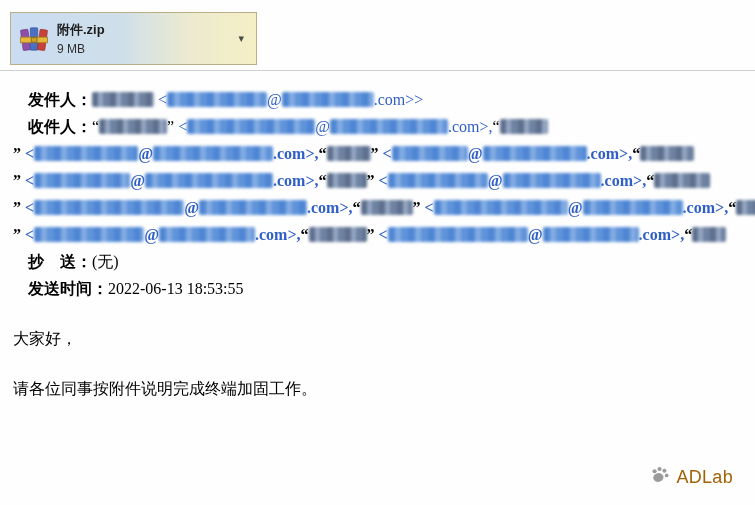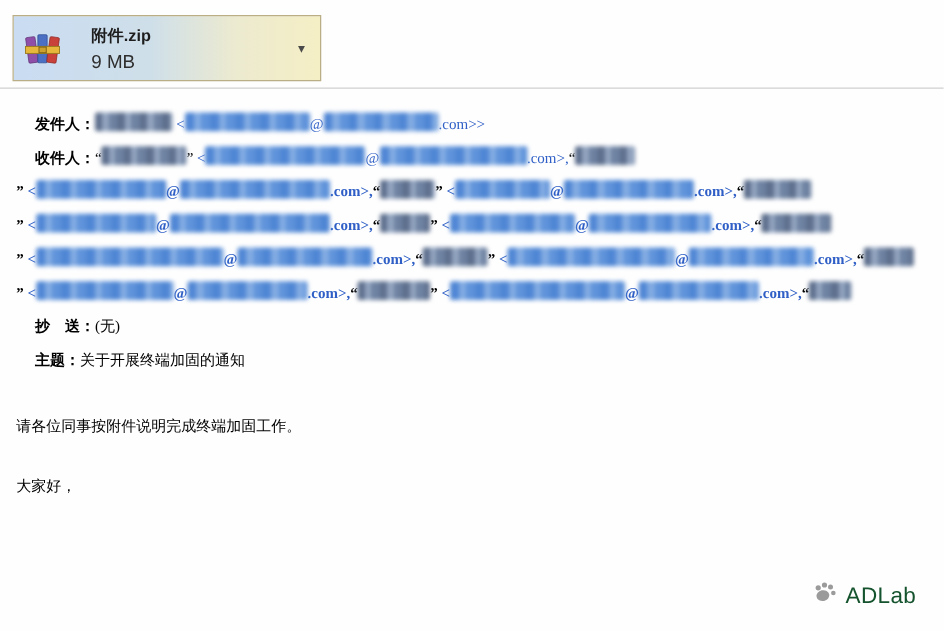--- a/index.html
+++ b/index.html
@@ -12,35 +12,35 @@
     overflow: hidden;
   }
 
   
   .attachment-bar {
     position: absolute; left: 10px; top: 12px;
     width: 247px; height: 53px;
     border: 1px solid #b9ae86;
     background: linear-gradient(90deg, #c9dcf2 0%, #cfdfe9 45%, #ecead0 72%, #f5efc5 100%);
     display: flex; align-items: center;
-    padding: 0 6px 0 8px; gap: 24px;
+    padding: 0 6px 0 8px; gap: 8px;
   }
   .rar-icon svg { display: block; }
   .att-text { display: flex; flex-direction: column; justify-content: center; }
   .att-name { font-size: 13px; font-weight: bold; color: #1d1d1d; }
-  .att-size { font-size: 15px; color: #2e2e2e; margin-top: 3px; }
+  .att-size { font-size: 12px; color: #2e2e2e; margin-top: 3px; }
   .att-caret { margin-left: auto; color: #4a4a4a; font-size: 11px; padding: 0 6px; cursor: pointer; }
 
   .divider { position: absolute; left: 0; top: 70px; width: 755px; height: 1px; background: #cfcfcf; }
 
   
   .email {
     position: absolute; left: 0; top: 86px; width: 755px;
     font-family: "Liberation Serif", "DejaVu Serif", serif;
-    font-size: 12px; color: #000;
+    font-size: 16px; color: #000;
   }
   .hdr-row { line-height: 27px; white-space: nowrap; }
   .labeled { padding-left: 28px; }
   .cont { padding-left: 13px; font-weight: bold; }
   .hdr-label { font-weight: bold; }
   .hdr-value { font-weight: normal; }
   .seg-link { color: #2f5fc6; }
   .seg-txt { color: #000; }
   .seg-blur {
     display: inline-block; height: 15px; border-radius: 2px;
@@ -52,21 +52,21 @@
   .meta-rows { }
 
   .body-para { padding-left: 13px; line-height: 22px; white-space: nowrap; }
   .para-1 { margin-top: 26px; }
   .para-2 { margin-top: 28px; }
 
   
   .footer {
     position: absolute; right: 22px; bottom: 16px;
     display: flex; align-items: center; gap: 6px;
-    color: #14532d;
+    color: #a16207;
   }
   .brand { font-size: 18px; font-weight: 500; letter-spacing: 0.3px; }
 </style>
 </head>
 <body>
 
 <div class="page">
 
   <div class="attachment-bar">
     <span class="rar-icon">
@@ -95,26 +95,26 @@
         <div class="hdr-row cont"><span class="seg-txt">” </span><span class="seg-link">&lt;</span><span class="seg-blur seg-mail" style="width: 96px;"></span><span class="seg-link">@</span><span class="seg-blur seg-mail" style="width: 128px;"></span><span class="seg-link">.com&gt;</span><span class="seg-link">,</span><span class="seg-txt">“</span><span class="seg-blur seg-name" style="width: 40px;"></span><span class="seg-txt">” </span><span class="seg-link">&lt;</span><span class="seg-blur seg-mail" style="width: 100px;"></span><span class="seg-link">@</span><span class="seg-blur seg-mail" style="width: 98px;"></span><span class="seg-link">.com&gt;</span><span class="seg-link">,</span><span class="seg-txt">“</span><span class="seg-blur seg-name" style="width: 56px;"></span></div>
         <div class="hdr-row cont"><span class="seg-txt">” </span><span class="seg-link">&lt;</span><span class="seg-blur seg-mail" style="width: 150px;"></span><span class="seg-link">@</span><span class="seg-blur seg-mail" style="width: 108px;"></span><span class="seg-link">.com&gt;</span><span class="seg-link">,</span><span class="seg-txt">“</span><span class="seg-blur seg-name" style="width: 52px;"></span><span class="seg-txt">” </span><span class="seg-link">&lt;</span><span class="seg-blur seg-mail" style="width: 134px;"></span><span class="seg-link">@</span><span class="seg-blur seg-mail" style="width: 100px;"></span><span class="seg-link">.com&gt;</span><span class="seg-link">,</span><span class="seg-txt">“</span><span class="seg-blur seg-name" style="width: 40px;"></span></div>
         <div class="hdr-row cont"><span class="seg-txt">” </span><span class="seg-link">&lt;</span><span class="seg-blur seg-mail" style="width: 110px;"></span><span class="seg-link">@</span><span class="seg-blur seg-mail" style="width: 96px;"></span><span class="seg-link">.com&gt;</span><span class="seg-link">,</span><span class="seg-txt">“</span><span class="seg-blur seg-name" style="width: 58px;"></span><span class="seg-txt">” </span><span class="seg-link">&lt;</span><span class="seg-blur seg-mail" style="width: 140px;"></span><span class="seg-link">@</span><span class="seg-blur seg-mail" style="width: 96px;"></span><span class="seg-link">.com&gt;</span><span class="seg-link">,</span><span class="seg-txt">“</span><span class="seg-blur seg-name" style="width: 34px;"></span></div>
       </div>
 
     <div class="meta-rows">
       <div class="hdr-row labeled">
         <span class="hdr-label">抄　送：</span><span class="hdr-value">(无)</span>
       </div>
       <div class="hdr-row labeled">
-        <span class="hdr-label">主题：</span><span class="hdr-value">关于开展终端加固的通知</span>
+        <span class="hdr-label">发送时间：</span><span class="hdr-value">2022-06-13 18:53:55</span>
       </div>
     </div>
 
+    <div class="body-para para-1">大家好，</div>
     <div class="body-para para-2">请各位同事按附件说明完成终端加固工作。</div>
-    <div class="body-para para-1">大家好，</div>
   </div>
 
   <div class="footer">
     <span class="paw">
       <svg viewBox="0 0 24 24" width="20" height="20">
         <g fill="#9b9b9b">
           <ellipse cx="10" cy="15" rx="6.2" ry="5.2" transform="rotate(-12 10 15)"></ellipse>
           <circle cx="5.5" cy="7.5" r="2.5"></circle>
           <circle cx="11.5" cy="4.8" r="2.5"></circle>
           <circle cx="17.3" cy="6.8" r="2.4"></circle>

